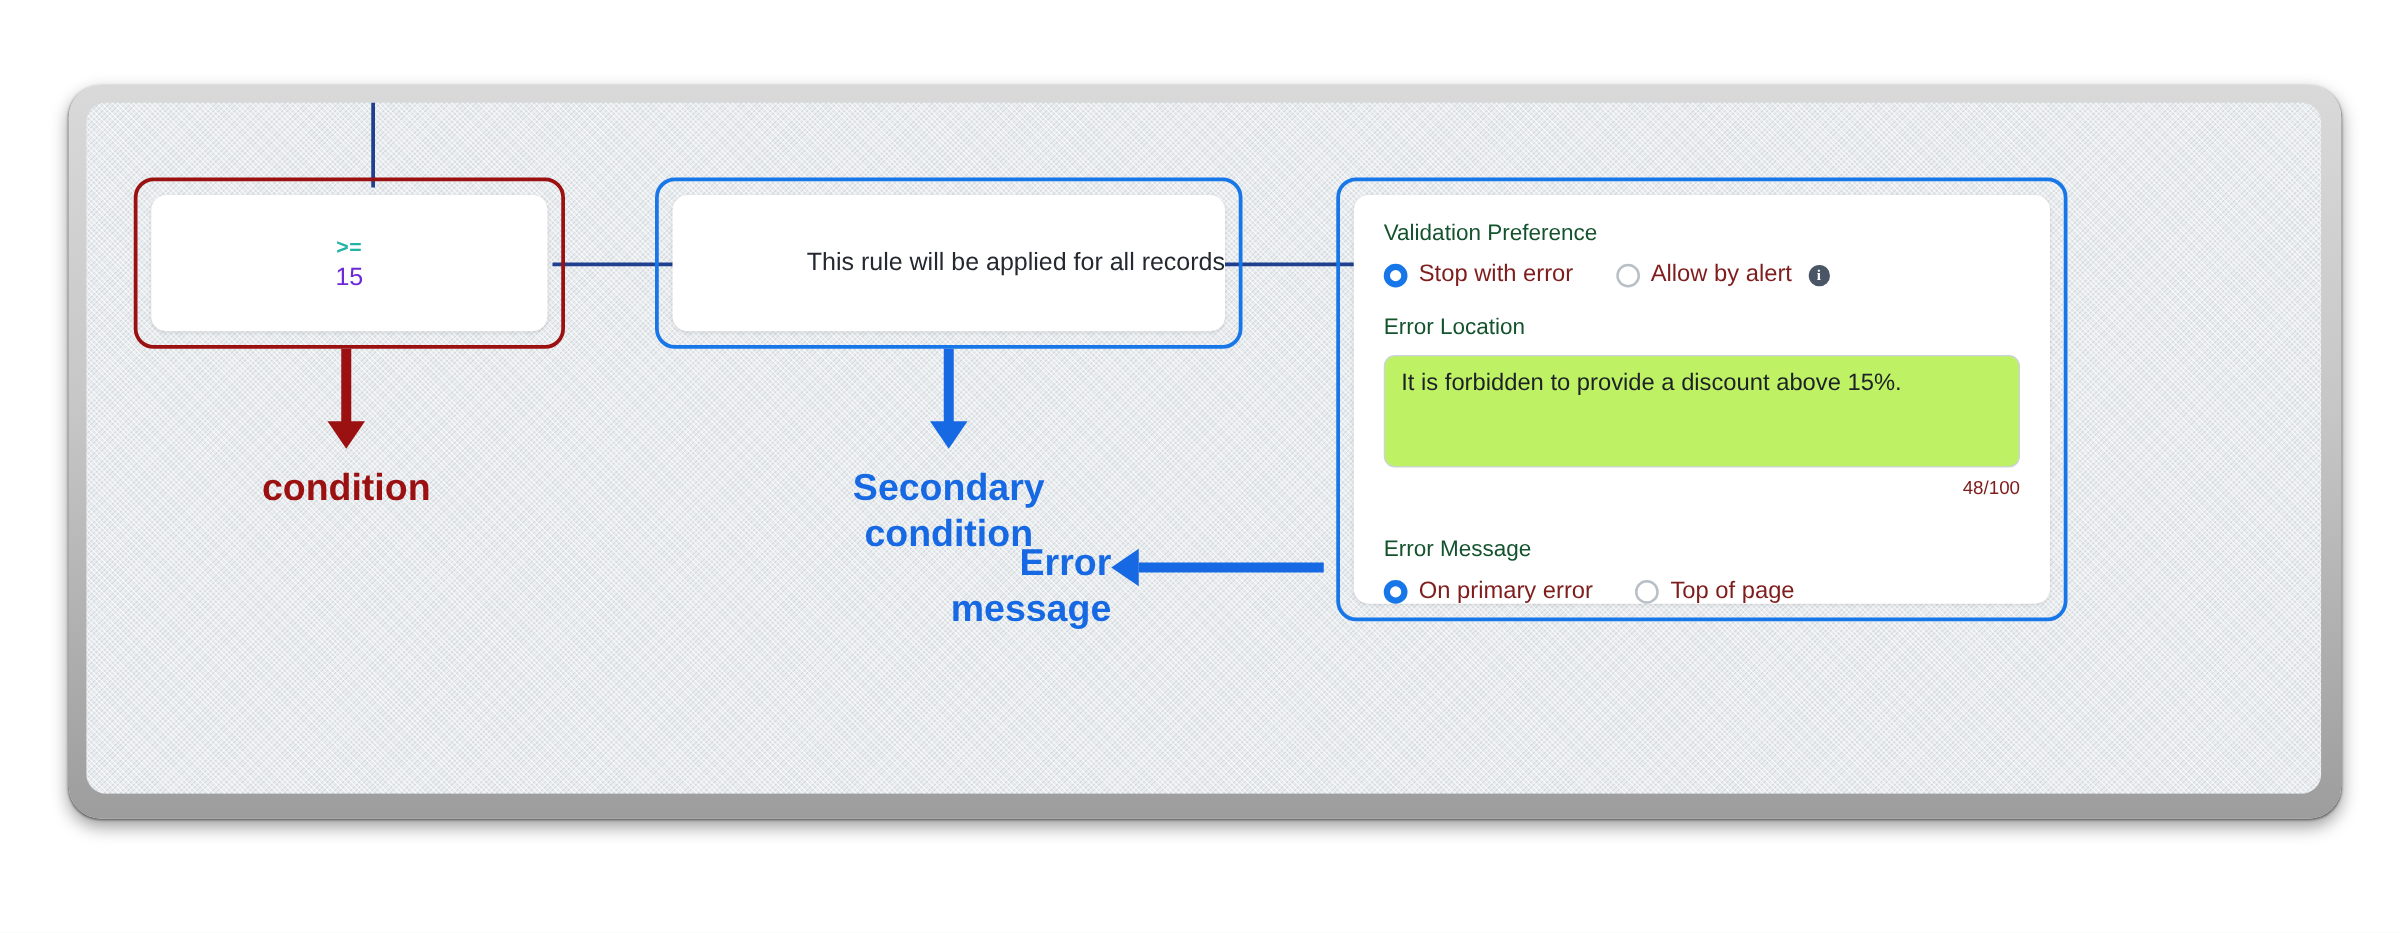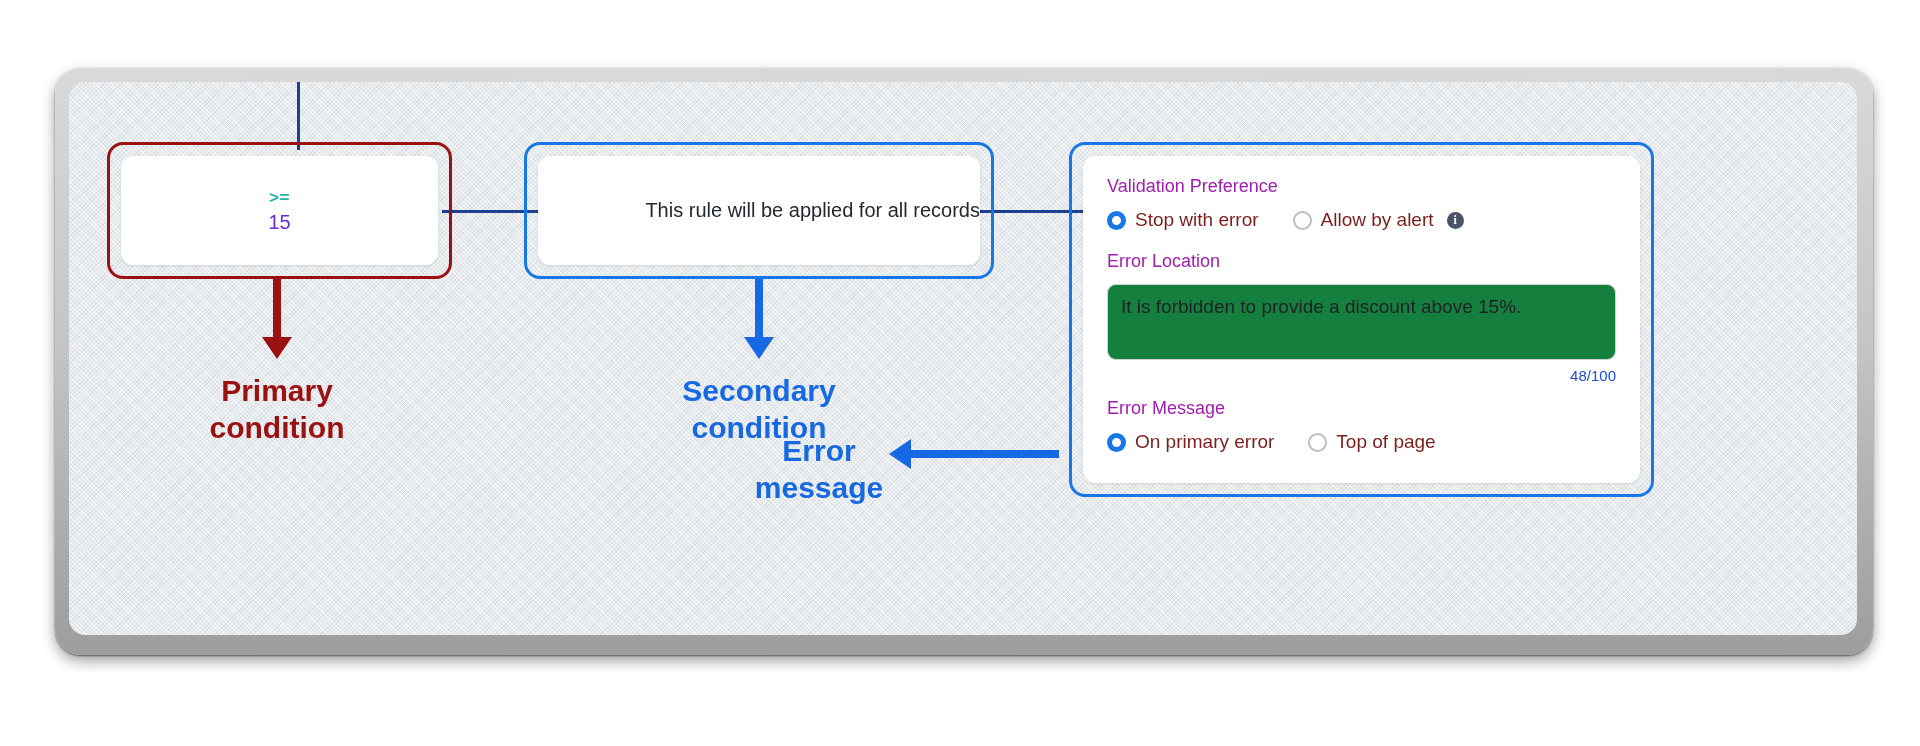--- a/index.html
+++ b/index.html
@@ -99,21 +99,21 @@
   #secondary-text {
     color: #24282f;
     font-size: 20px;
   }
 
   
   #error-card {
     padding: 20px 24px 18px 24px;
   }
   .field-label {
-    color: #a21caf;
+    color: #14532d;
     font-size: 18px;
     margin-bottom: 12px;
   }
   .radio-row {
     display: flex;
     align-items: center;
     gap: 34px;
     margin-bottom: 20px;
   }
   .radio-opt {
@@ -150,38 +150,38 @@
     font-weight: 700;
     font-family: "Liberation Serif", serif;
     display: inline-flex;
     align-items: center;
     justify-content: center;
     line-height: 1;
     margin-left: 4px;
   }
   #error-textarea {
     width: 100%;
-    height: 76px;
+    height: 90px;
     border: 1px solid #ccd2d9;
     border-radius: 9px;
     box-sizing: border-box;
     padding: 11px 13px;
     color: #1d2127;
     font-size: 19px;
     font-family: "Liberation Sans", sans-serif;
-    background: #15803d;
+    background: #bef264;
     resize: none;
     outline: none;
   }
   #char-counter {
     text-align: right;
-    color: #1d4ed8;
+    color: #7f1d1d;
     font-size: 15px;
     margin-top: 3px;
-    margin-bottom: 14px;
+    margin-bottom: 30px;
   }
 
   
   .arrow-shaft {
     position: absolute;
     z-index: 4;
   }
   .arrow-head {
     position: absolute;
     width: 0;
@@ -270,32 +270,31 @@
         <div class="radio-opt">
           <span class="radio off"></span>
           <span class="radio-label">Top of page</span>
         </div>
       </div>
     </div>
 
     <div class="arrow-shaft" style="left:204px; top:197px; width:8px; height:62px; background:#9b1111;"></div>
     <div class="arrow-head head-down-red" style="left:193px; top:255px;"></div>
     <div class="annot annot-red" style="left:108px; top:290px; width:200px;">
-      <div>Primary</div>
       <div>condition</div>
     </div>
 
     <div class="arrow-shaft" style="left:686px; top:197px; width:8px; height:62px; background:#1668e3;"></div>
     <div class="arrow-head head-down-blue" style="left:675px; top:255px;"></div>
     <div class="annot annot-blue" style="left:575px; top:290px; width:230px;">
       <div>Secondary</div>
       <div>condition</div>
     </div>
 
     <div class="arrow-shaft" style="left:842px; top:368px; width:148px; height:8px; background:#1668e3;"></div>
     <div class="arrow-head head-left-blue" style="left:820px; top:357px;"></div>
-    <div class="annot annot-blue" style="left:680px; top:350px; width:140px;">
+    <div class="annot annot-blue" style="left:680px; top:350px; width:140px;text-align:right;">
       <div>Error</div>
       <div>message</div>
     </div>
 
   </div>
 </div>
 
 </body></html>

